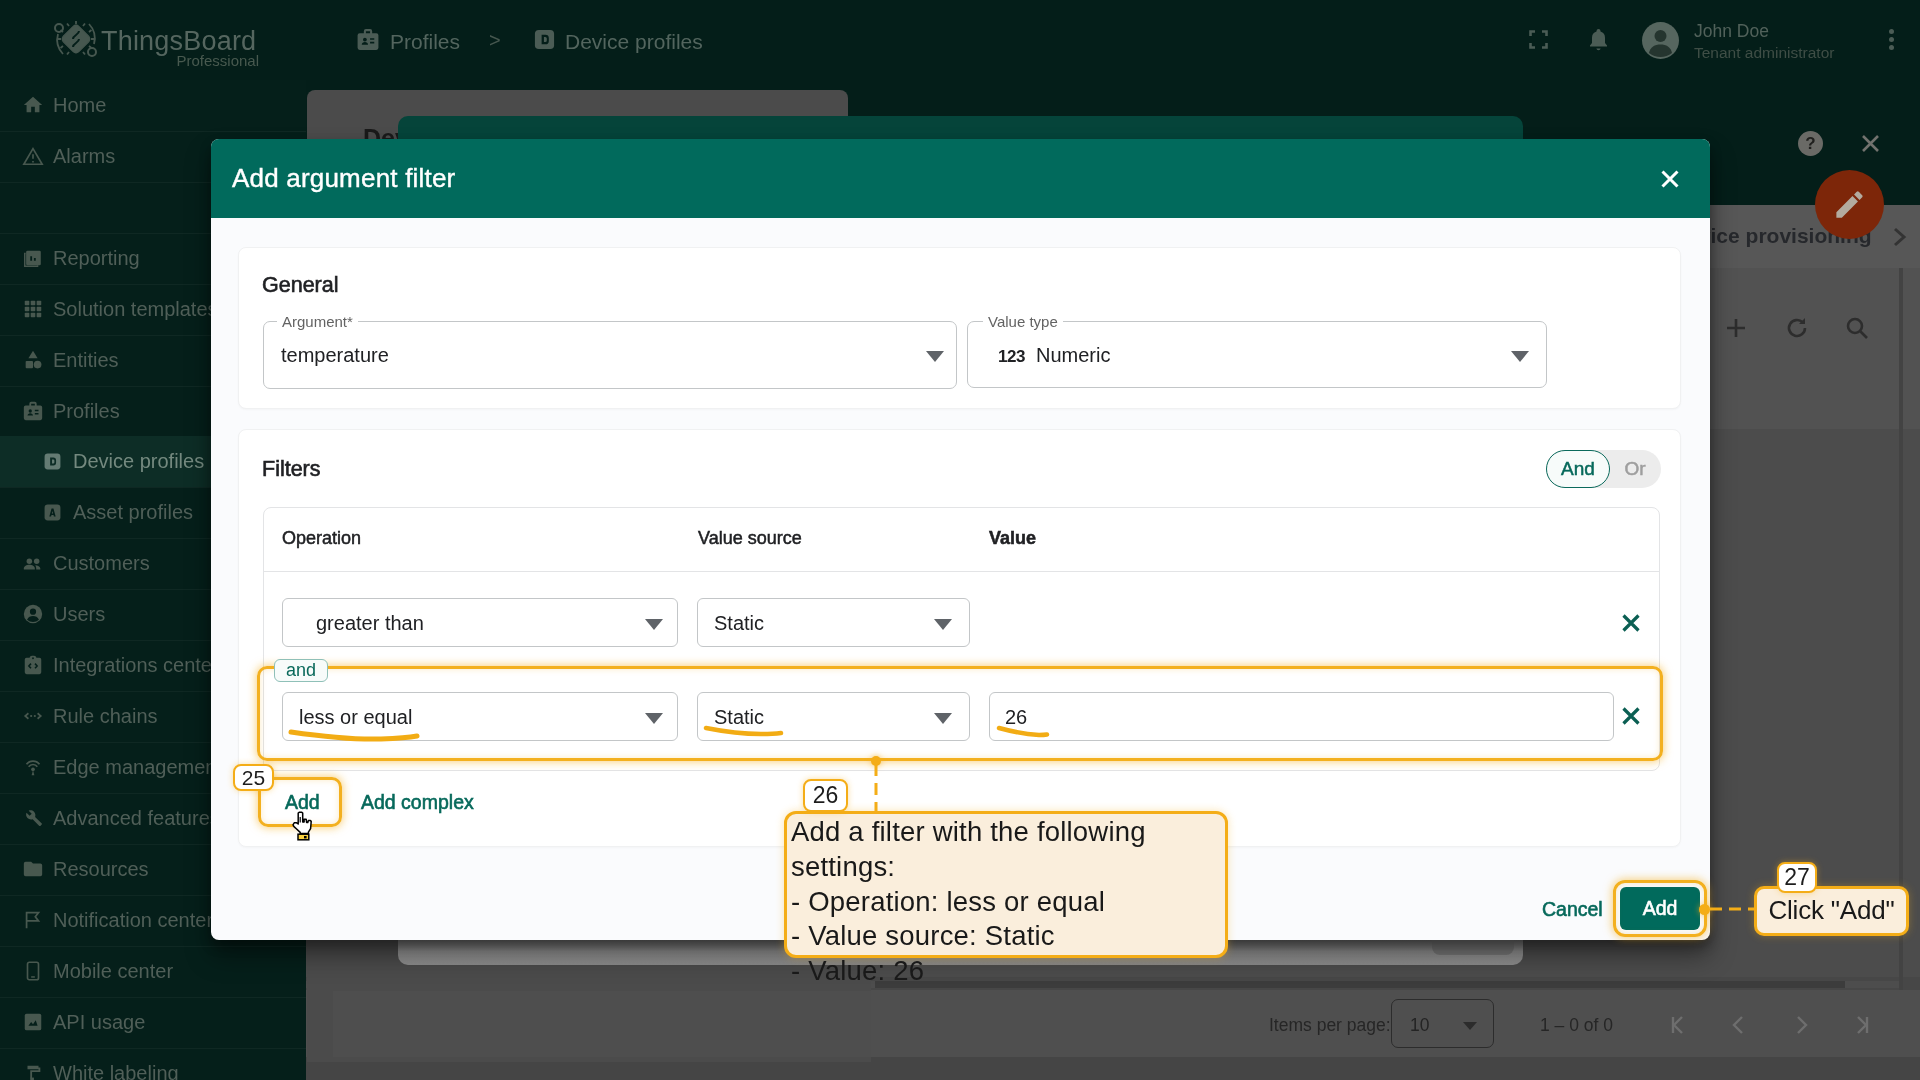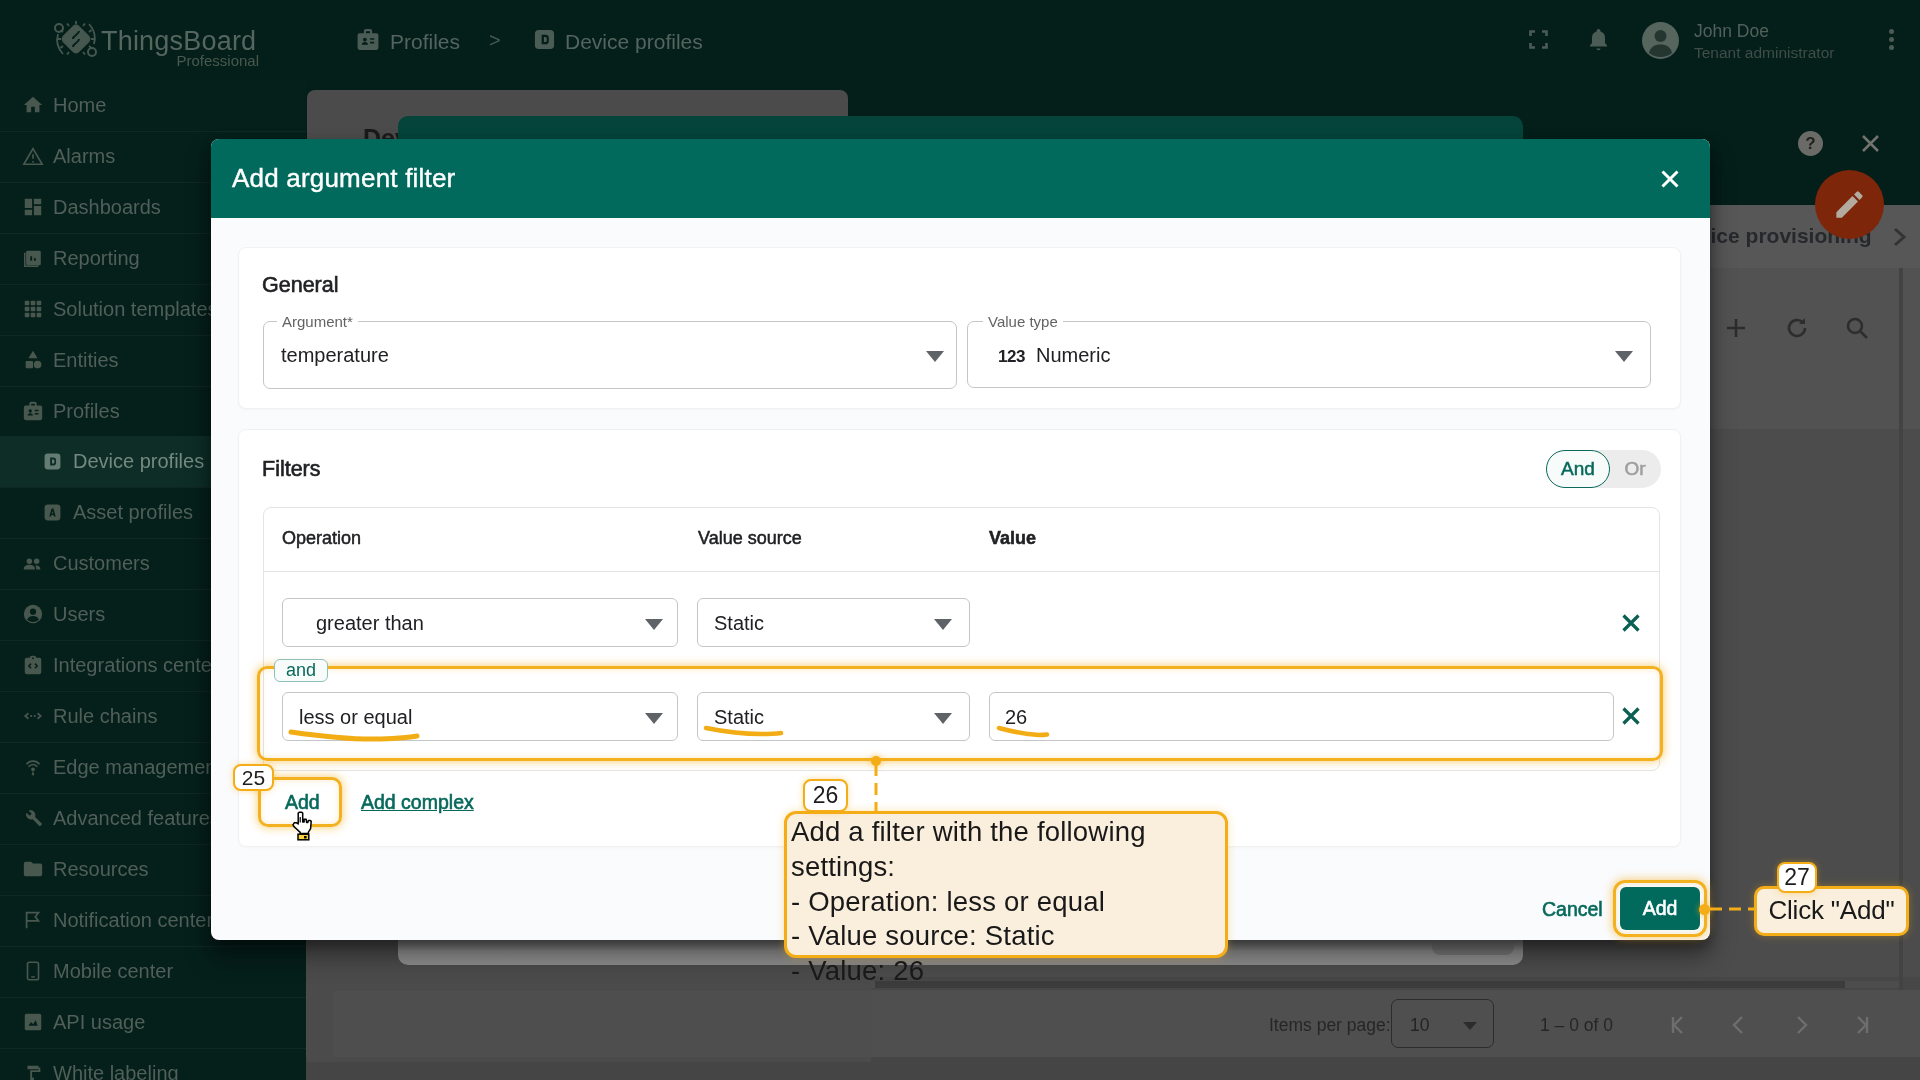--- a/index.html
+++ b/index.html
@@ -105,26 +105,20 @@
         <span class="lbl">Home</span>
       </div>
     <div class="sep" style="top:51px;"></div>
     <div class="mi" style="top:51px;">
         <svg width="22" height="22" viewBox="0 0 24 24">
           <path d="M12 4 L22 21 H2 Z M12 10 v5 M12 17.5 v1.5" fill="none" stroke="#48584f" stroke-width="1.8"></path>
         </svg>
         <span class="lbl">Alarms</span>
       </div>
     <div class="sep" style="top:102px;"></div>
-    <div class="mi" style="top:102px;">
-        <svg width="22" height="22" viewBox="0 0 24 24">
-          <path d="M3 3h8v10H3zM3 15h8v6H3zM13 3h8v6h-8zM13 11h8v10h-8z" fill="#48584f"></path>
-        </svg>
-        <span class="lbl">Dashboards</span>
-      </div>
     <div class="sep" style="top:153px;"></div>
     <div class="mi" style="top:153px;">
         <svg width="22" height="22" viewBox="0 0 24 24">
           <path d="M6 4 h13 a1.5 1.5 0 0 1 1.5 1.5 v13 a1.5 1.5 0 0 1 -1.5 1.5 h-13 a1.5 1.5 0 0 1 -1.5 -1.5 v-13 A1.5 1.5 0 0 1 6 4z" fill="#48584f"></path>
           <path d="M4 7 H3 V21 H17 v-1" fill="none" stroke="#48584f" stroke-width="1.6"></path>
           <path d="M9 15 v-5 h2 v5 z M13 15 v-3 h2 v3 z" fill="#051f1a"></path>
         </svg>
         <span class="lbl">Reporting</span>
       </div>
     <div class="sep" style="top:204px;"></div>
@@ -341,21 +335,21 @@
 
     <div class="card" style="top:108px;height:162px;">
       <div class="abs" style="left:23px;top:25px;font-size:21.5px;font-weight:500;color:#202124;-webkit-text-stroke:0.6px #202124;">General</div>
 
       <div class="fld" style="left:24px;top:73px;width:694px;height:68px;">
         <span class="flbl" style="left:13px;">Argument*</span>
         <span class="fval">temperature</span>
         <span class="selarrow" style="right:12px;"></span>
       </div>
 
-      <div class="fld" style="left:728px;top:73px;width:684px;height:67px;">
+      <div class="fld" style="left:728px;top:73px;width:580px;height:67px;">
         <span class="flbl" style="left:15px;">Value type</span>
         <span class="fval" style="left:30px;font-weight:700;font-size:17px;letter-spacing:-0.5px;">123<span style="font-weight:400;font-size:20px;letter-spacing:0;">&nbsp;&nbsp;Numeric</span></span>
         <span class="selarrow" style="right:17px;"></span>
       </div>
     </div>
 
     <div class="card" style="top:290px;height:418px;">
       <div class="abs" style="left:23px;top:27px;font-size:21.5px;font-weight:500;color:#202124;-webkit-text-stroke:0.6px #202124;">Filters</div>
 
       <div class="abs" style="left:1307px;top:20px;width:115px;height:38px;background:#ececec;border-radius:19px;">
@@ -393,21 +387,21 @@
         </div>
         <div class="fld" style="left:725px;top:184px;width:625px;height:49px;border-radius:6px;">
           <span class="fval" style="left:15px;">26</span>
         </div>
         <svg class="abs" style="left:1358px;top:199px;" width="18" height="18" viewBox="0 0 18 18">
             <path d="M1.5 1.5 L16.5 16.5 M16.5 1.5 L1.5 16.5" stroke="#0b5f53" stroke-width="3.2"></path>
           </svg>
       </div>
 
       <div class="abs" style="left:46px;top:361px;font-size:19.5px;font-weight:500;-webkit-text-stroke:0.6px #07695b;"><span class="teal">Add</span></div>
-      <div class="abs" style="left:122px;top:361px;font-size:19.5px;font-weight:500;text-decoration:underline;-webkit-text-stroke:0.6px #07695b;"><span class="teal">Add complex</span></div>
+      <div class="abs" style="left:122px;top:361px;font-size:19.5px;font-weight:500;-webkit-text-stroke:0.6px #07695b;"><span class="teal">Add complex</span></div>
     </div>
 
     <div class="abs" style="left:1331px;top:759px;font-size:19.5px;font-weight:500;-webkit-text-stroke:0.6px #07695b;"><span class="teal">Cancel</span></div>
     <div class="abs" style="left:1409px;top:748px;width:80px;height:43px;background:#016a5c;border-radius:6px;text-align:center;line-height:43px;color:#fff;font-size:19.5px;font-weight:500;-webkit-text-stroke:0.6px #fff;">Add</div>
   </div>
 
   <div id="annotations">
     <style>
       .hl { position:absolute; border:3.5px solid #f3b01f; border-radius:10px; box-shadow:0 0 9px 1px rgba(244,173,23,0.55), inset 0 0 6px 0 rgba(244,173,23,0.25); }
       .numbox { position:absolute; background:#fff; border:2.5px solid #f4ad17; border-radius:8px; text-align:center; color:#1d1d1d; box-shadow:0 0 6px 0 rgba(244,173,23,0.4); z-index:70; }

